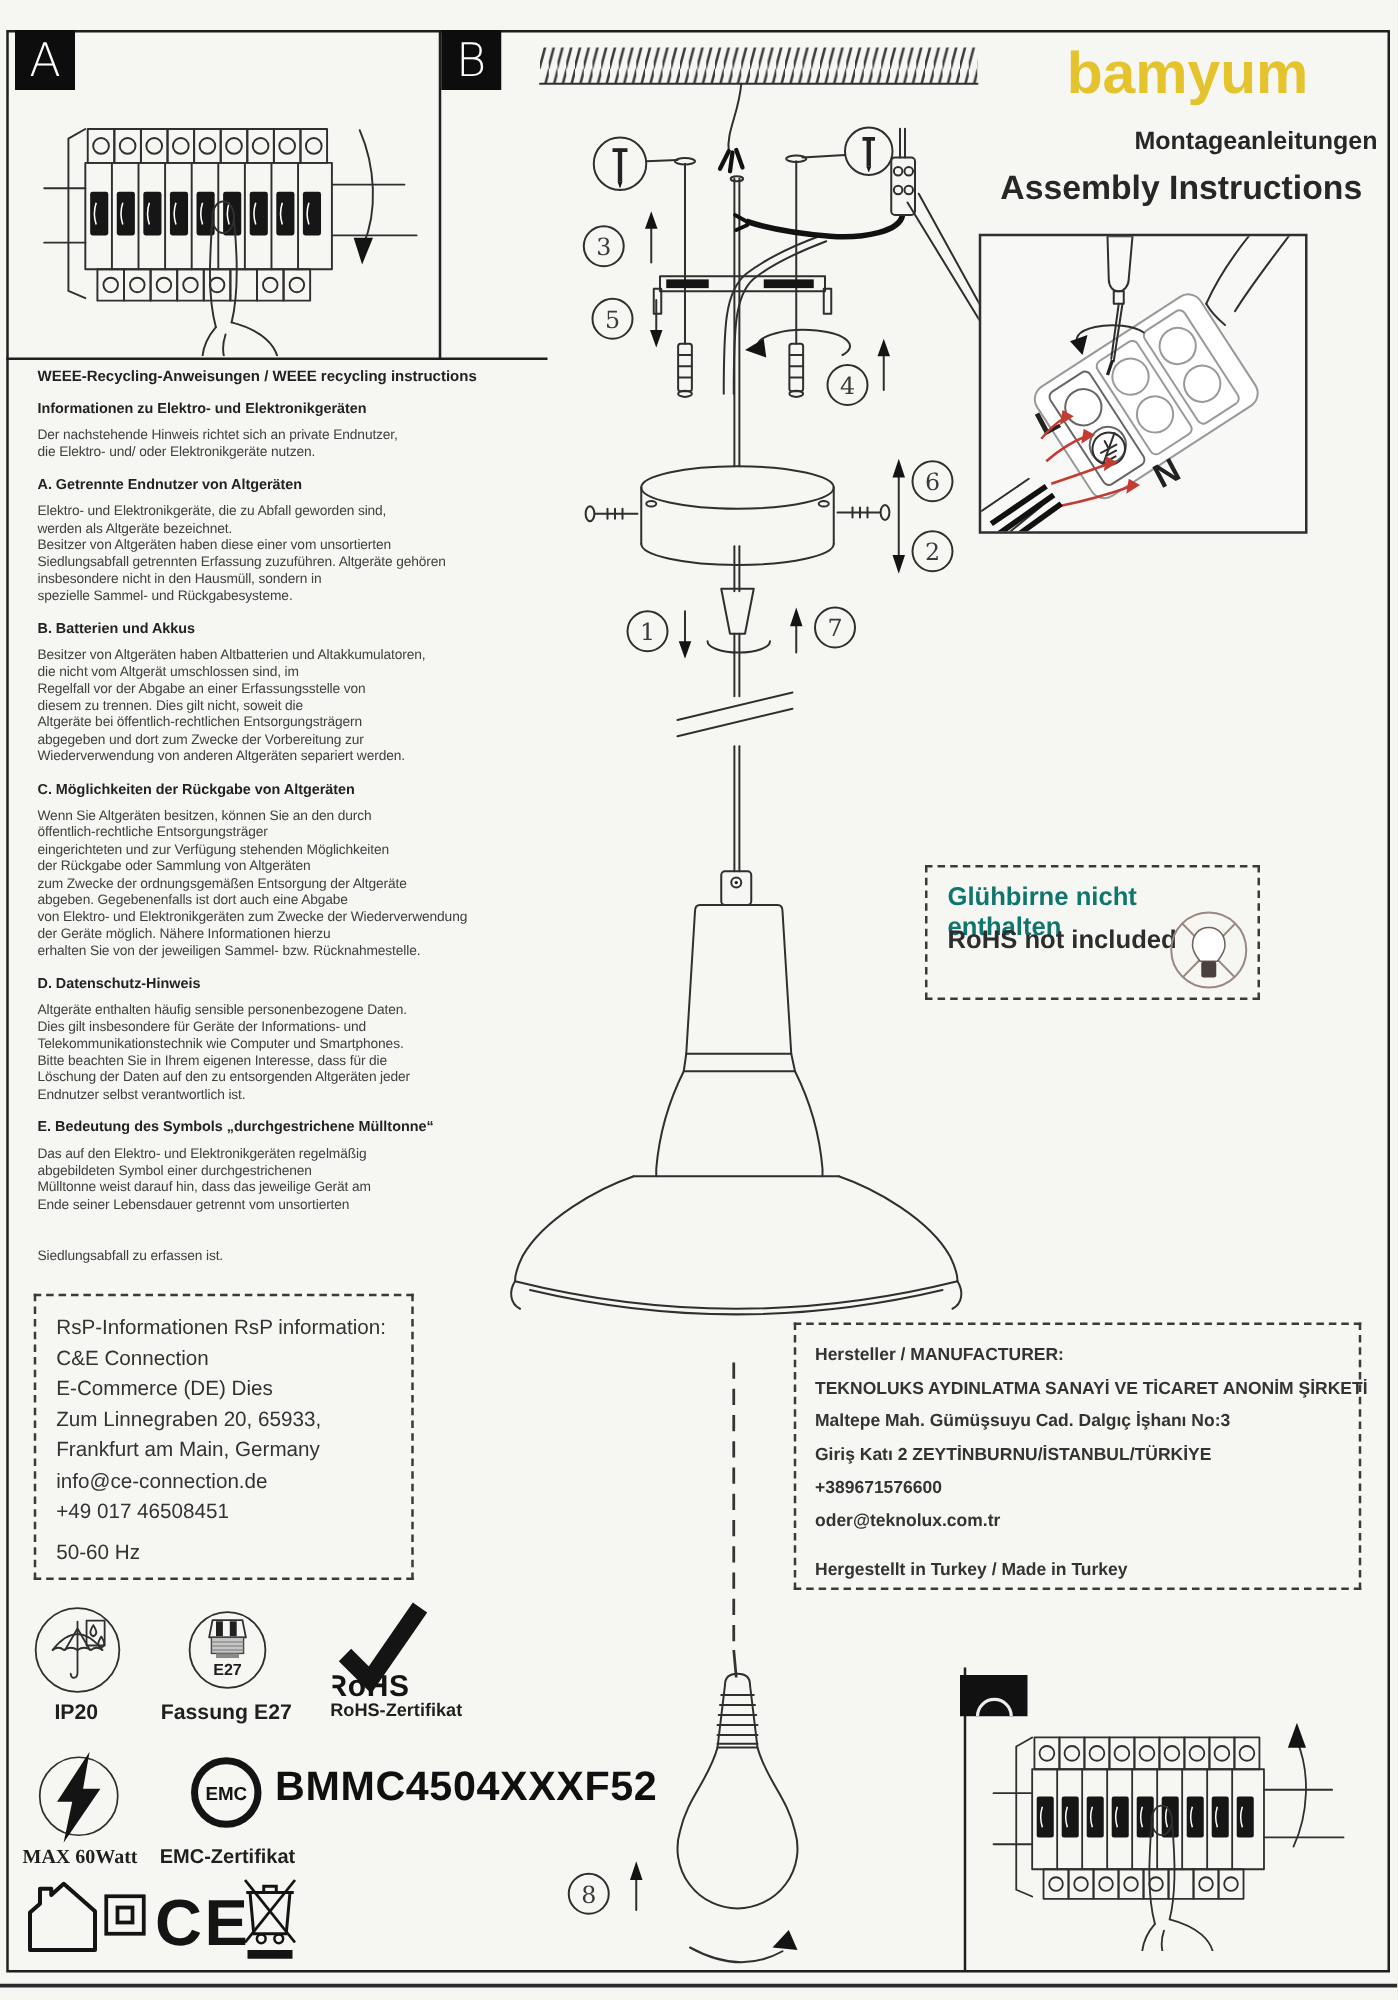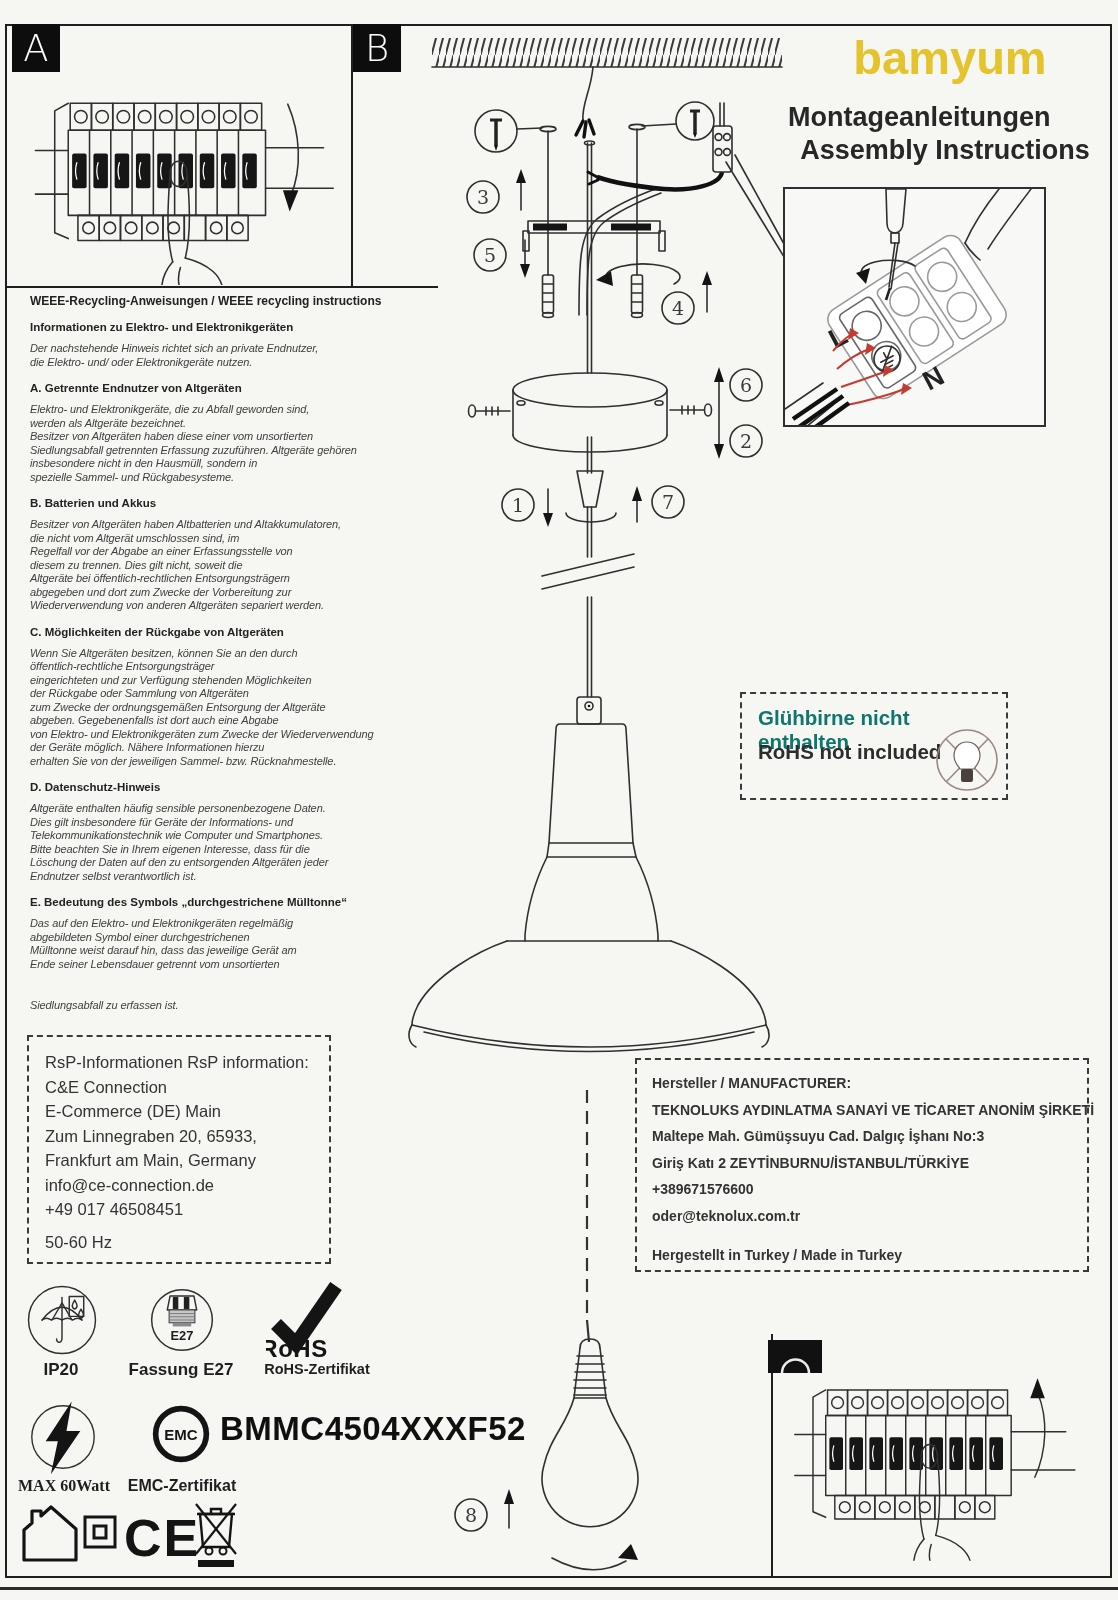--- a/index.html
+++ b/index.html
@@ -11,26 +11,26 @@
   .vdiv{left:351px;top:24px;width:2px;height:263px;background:#1f1f1f;}
   .hdiv{left:5px;top:286px;width:433px;height:2px;background:#1f1f1f;}
   .panel-label{width:48px;height:48px;background:#0d0d0d;color:#fdfdfd;
       font-family:"DejaVu Sans",sans-serif;font-size:37px;font-weight:300;
       display:flex;align-items:center;justify-content:center;}
   .label-a{left:12px;top:24px;}
   .label-b{left:353px;top:24px;}
   .c-label{left:768px;top:1340px;width:54px;height:33px;background:#111;}
   .brand{left:800px;top:30px;width:300px;text-align:center;font-size:47px;font-weight:bold;
          color:#e4c32c;letter-spacing:0px;}
-  .title-de{left:788px;top:102px;width:314px;text-align:left;font-size:27px;font-weight:bold;color:#272727;}
+  .title-de{left:788px;top:102px;width:314px;text-align:right;font-size:20px;font-weight:bold;color:#272727;}
   .title-en{left:788px;top:135px;width:314px;text-align:center;font-size:27px;font-weight:bold;color:#272727;}
   .weee{left:30px;top:294px;width:412px;}
   .weee h3{font-size:12px;margin:0 0 12px 0;color:#222;}
   .weee h4{font-size:11.5px;margin:13px 0 9px 0;color:#222;}
-  .weee p{font-size:11px;line-height:13.5px;margin:0 0 9px 0;color:#404040;white-space:pre-line;letter-spacing:-0.1px;font-style:italic;}
+  .weee p{font-size:11px;line-height:13.5px;margin:0 0 9px 0;color:#404040;white-space:pre-line;letter-spacing:-0.1px;}
   .weee .footer{margin-top:28px;}
   .dashed-box{border:2px dashed #3a3a3a;}
   .bulb-note{left:740px;top:692px;width:264px;height:104px;}
   .bulb-note .l1{position:absolute;left:16px;top:12px;font-size:20.5px;font-weight:bold;color:#0f766e;}
   .bulb-note .l2{position:absolute;left:16px;top:46px;font-size:20.5px;font-weight:bold;color:#2d2d2d;}
   .rsp{left:27px;top:1035px;width:300px;height:225px;padding:0;}
   .rsp .inner{position:absolute;left:16px;top:13px;font-size:16.5px;font-weight:normal;color:#333;line-height:24.5px;}
   .rsp .freq{margin-top:8px;}
   .manu{left:635px;top:1058px;width:450px;height:210px;}
   .manu .inner{position:absolute;left:15px;top:10px;font-size:14px;font-weight:bold;color:#333;line-height:26.5px;white-space:nowrap;}
@@ -445,21 +445,21 @@
       <line x1="54" y1="21" x2="12" y2="64" stroke="#9b8880" stroke-width="1.5"></line>
       <path d="M33,24 C25,24 20,30 20,38 C20,44 24,48 26,51 L40,51 C42,48 46,44 46,38 C46,30 41,24 33,24 Z" stroke="#6f625c" stroke-width="1.2" fill="#fff"></path>
       <rect x="27" y="51" width="12" height="13" rx="2" fill="#4a413c"></rect>
     </svg>
   </div>
 
   <div class="abs dashed-box rsp">
     <div class="inner">
       <div>RsP-Informationen RsP information:</div>
       <div>C&amp;E Connection</div>
-      <div>E-Commerce (DE) Main</div>
+      <div>E-Commerce (DE) Dies</div>
       <div>Zum Linnegraben 20, 65933,</div>
       <div>Frankfurt am Main, Germany</div>
       <div>info@ce-connection.de</div>
       <div>+49 017 46508451</div>
       <div class="freq">50-60 Hz</div>
     </div>
   </div>
 
   <div class="abs dashed-box manu">
     <div class="inner">

